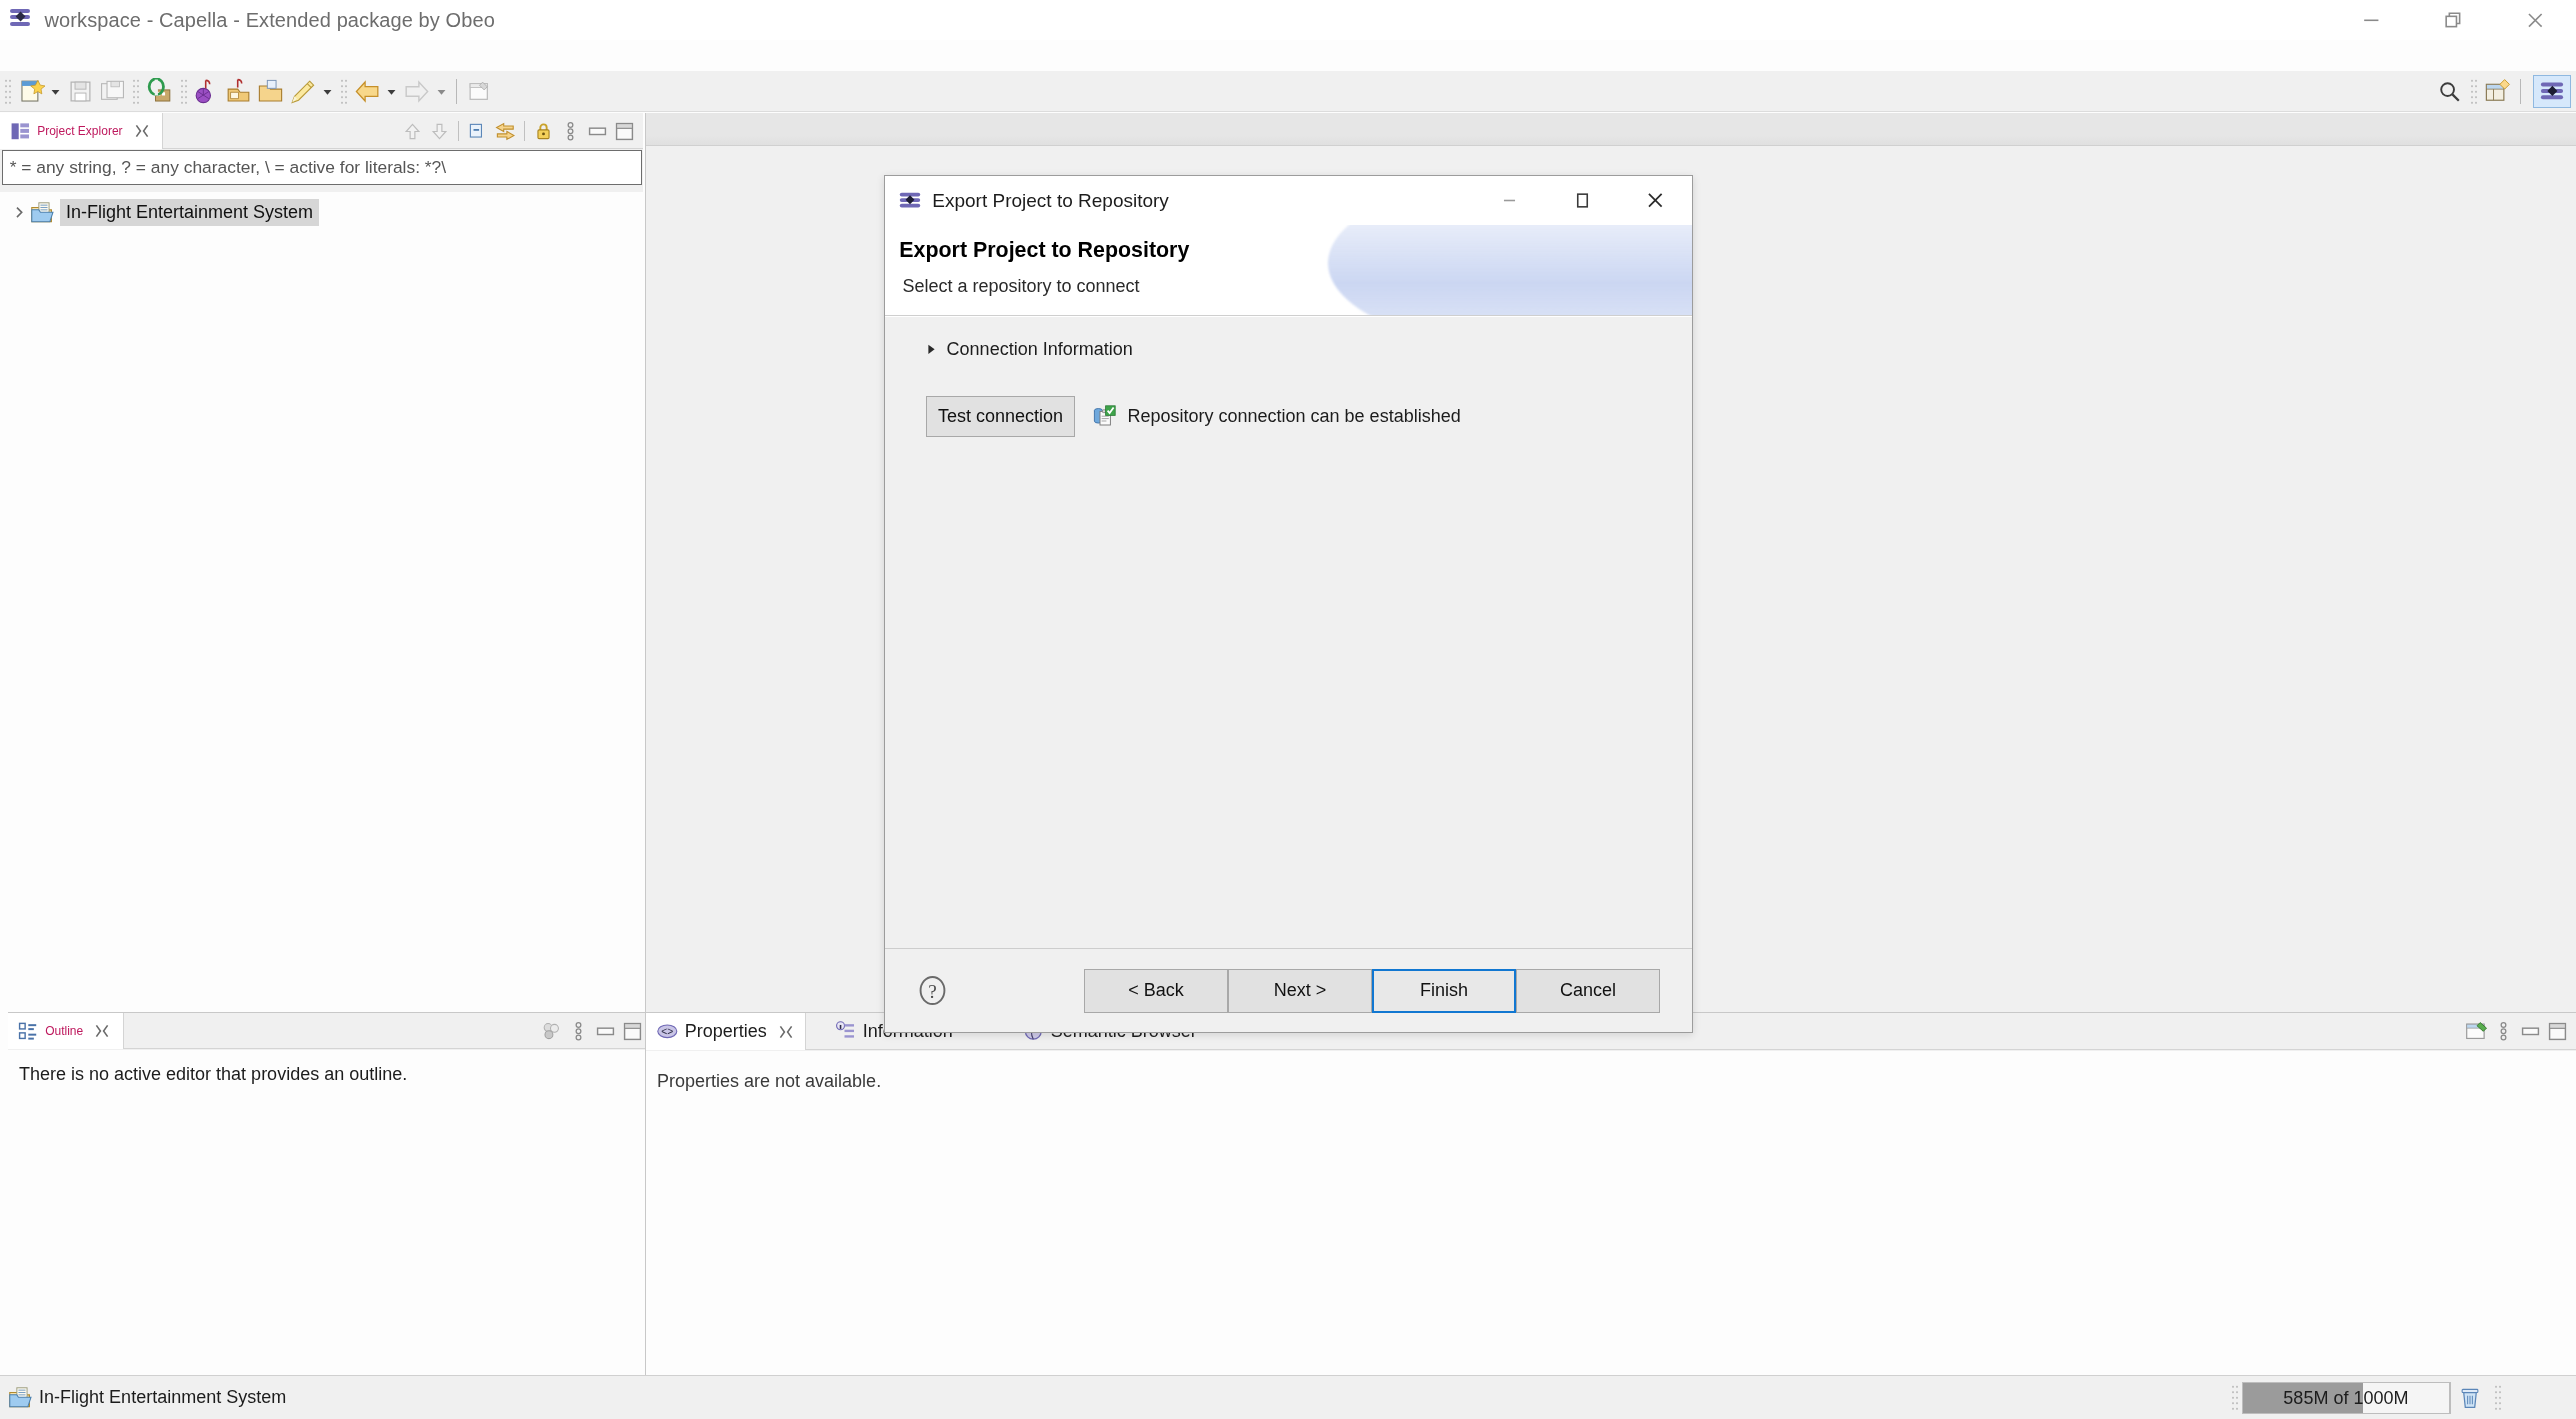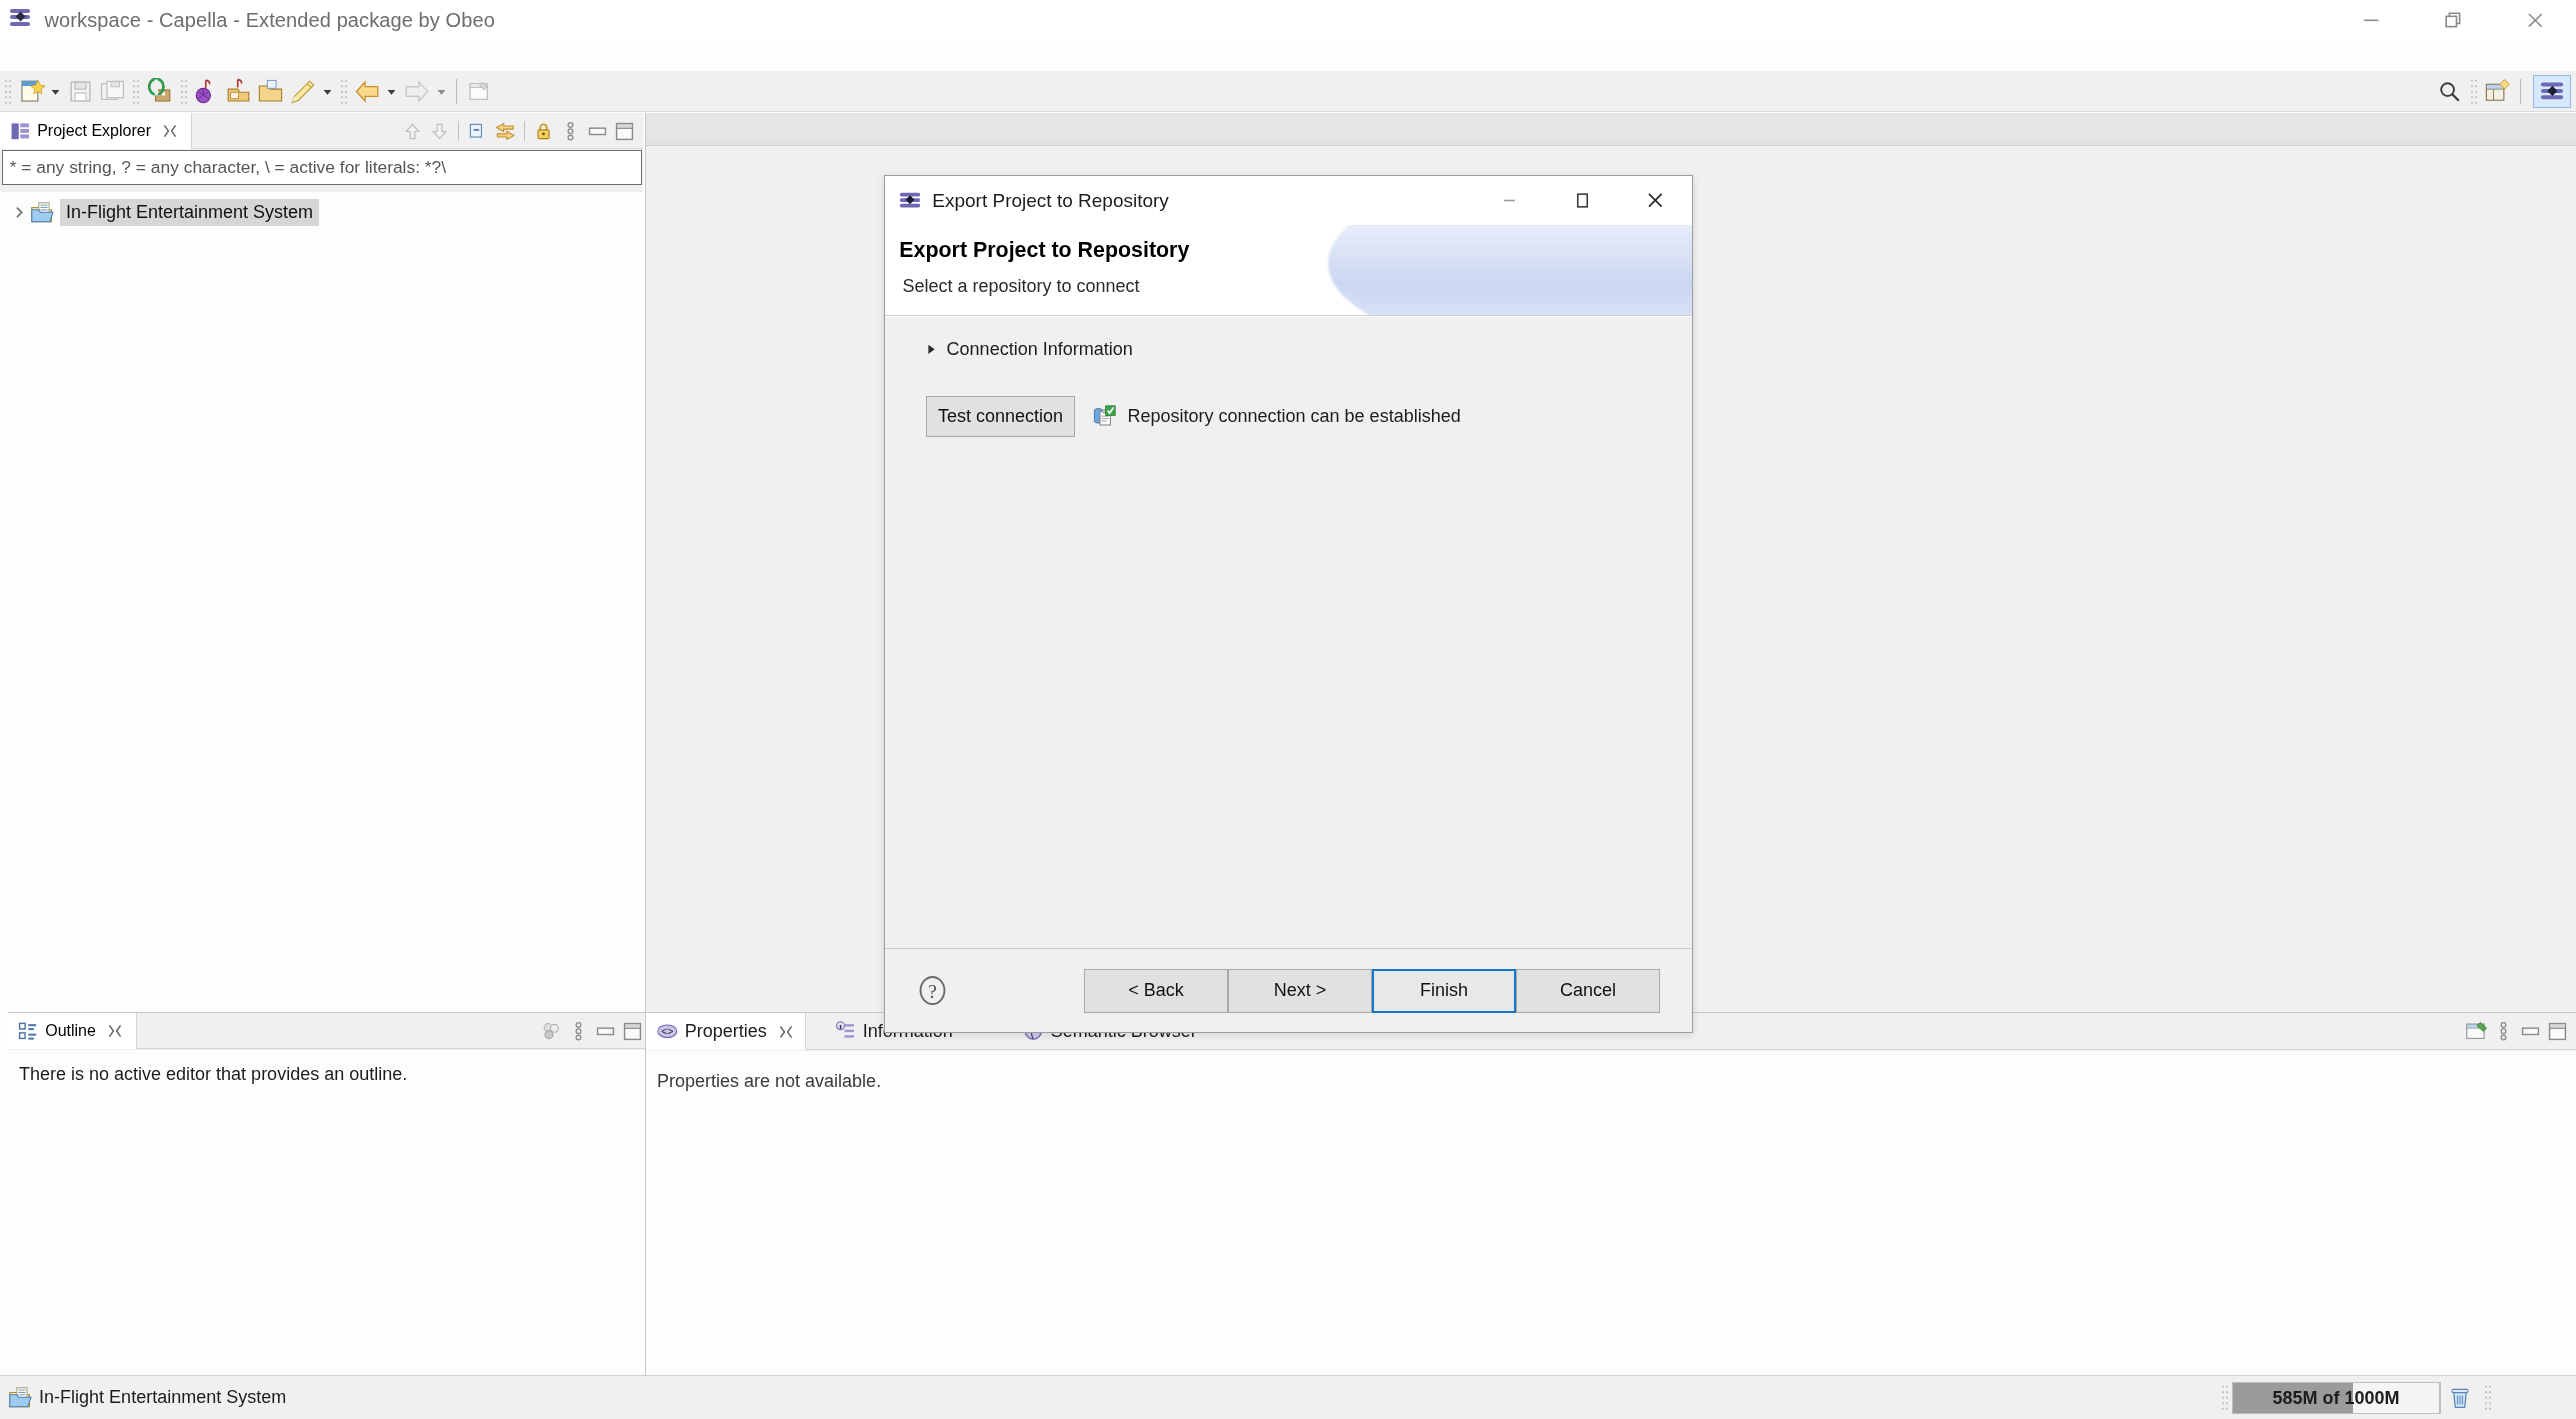--- a/index.html
+++ b/index.html
@@ -76,21 +76,21 @@
   .view-tabbar {
     height:36px; position:relative; background:#f0f0f0;
     border-bottom:0.8px solid #d4d4d4;
   }
   .view-tab {
     position:absolute; left:0; top:0; height:36px; background:#ffffff;
     display:flex; align-items:center; padding:0 12.7px 0 9.5px;
     border-right:0.8px solid #d4d4d4;
   }
   .view-tab .vt-icon { width:20.6px; height:20.6px; margin-right:7.1px; }
-  .view-tab .vt-label { font-size:16px; color:#000000; }
+  .view-tab .vt-label { font-size:12px; color:#be185d; }
   .view-tab .vt-close { margin-left:11px; width:16px; height:16px; }
   .vtb-tools { position:absolute; right:4.8px; top:0; height:36px; display:flex; align-items:center; }
   .vtool { width:27px; height:36px; display:flex; align-items:center; justify-content:center; }
   .vsep { width:0.8px; height:20.6px; background:#c0c0c0; margin:0 5.5px; }
 
   .pe-filter {
     position:absolute; left:1.6px; top:37px; width:640px; height:35px;
     background:#ffffff; border:0.8px solid #6d6d6d;
     display:flex; align-items:center; padding-left:7.1px;
   }
@@ -144,21 +144,21 @@
 
   
   .statusbar {
     position:absolute; left:0; bottom:0; width:2576px; height:44px;
     background:#f0f0f0; border-top:0.8px solid #d0d0d0;
     display:flex; align-items:center;
   }
   .sb-left { display:flex; align-items:center; padding-left:8px; }
   .sb-proj-icon { width:24px; height:22px; margin-right:7.1px; }
   .sb-text { font-size:18px; color:#1c1c1c; }
-  .sb-heap { position:absolute; right:81px; top:6.3px; display:flex; align-items:center;font-weight:bold; }
+  .sb-heap { position:absolute; right:71px; top:6.3px; display:flex; align-items:center; }
   .heap-grip {
     width:7.1px; height:28.5px; margin-right:4px;
     background-image: radial-gradient(circle, #c2c2c2 1px, transparent 1.2px);
     background-size:4px 5.5px;
   }
   .heap-bar {
     position:relative; width:208px; height:32px; background:#f5f5f5;
     border:0.8px solid #bdbdbd; overflow:hidden;
   }
   .heap-fill { position:absolute; left:0; top:0; bottom:0; background:#9b9b9b; }

